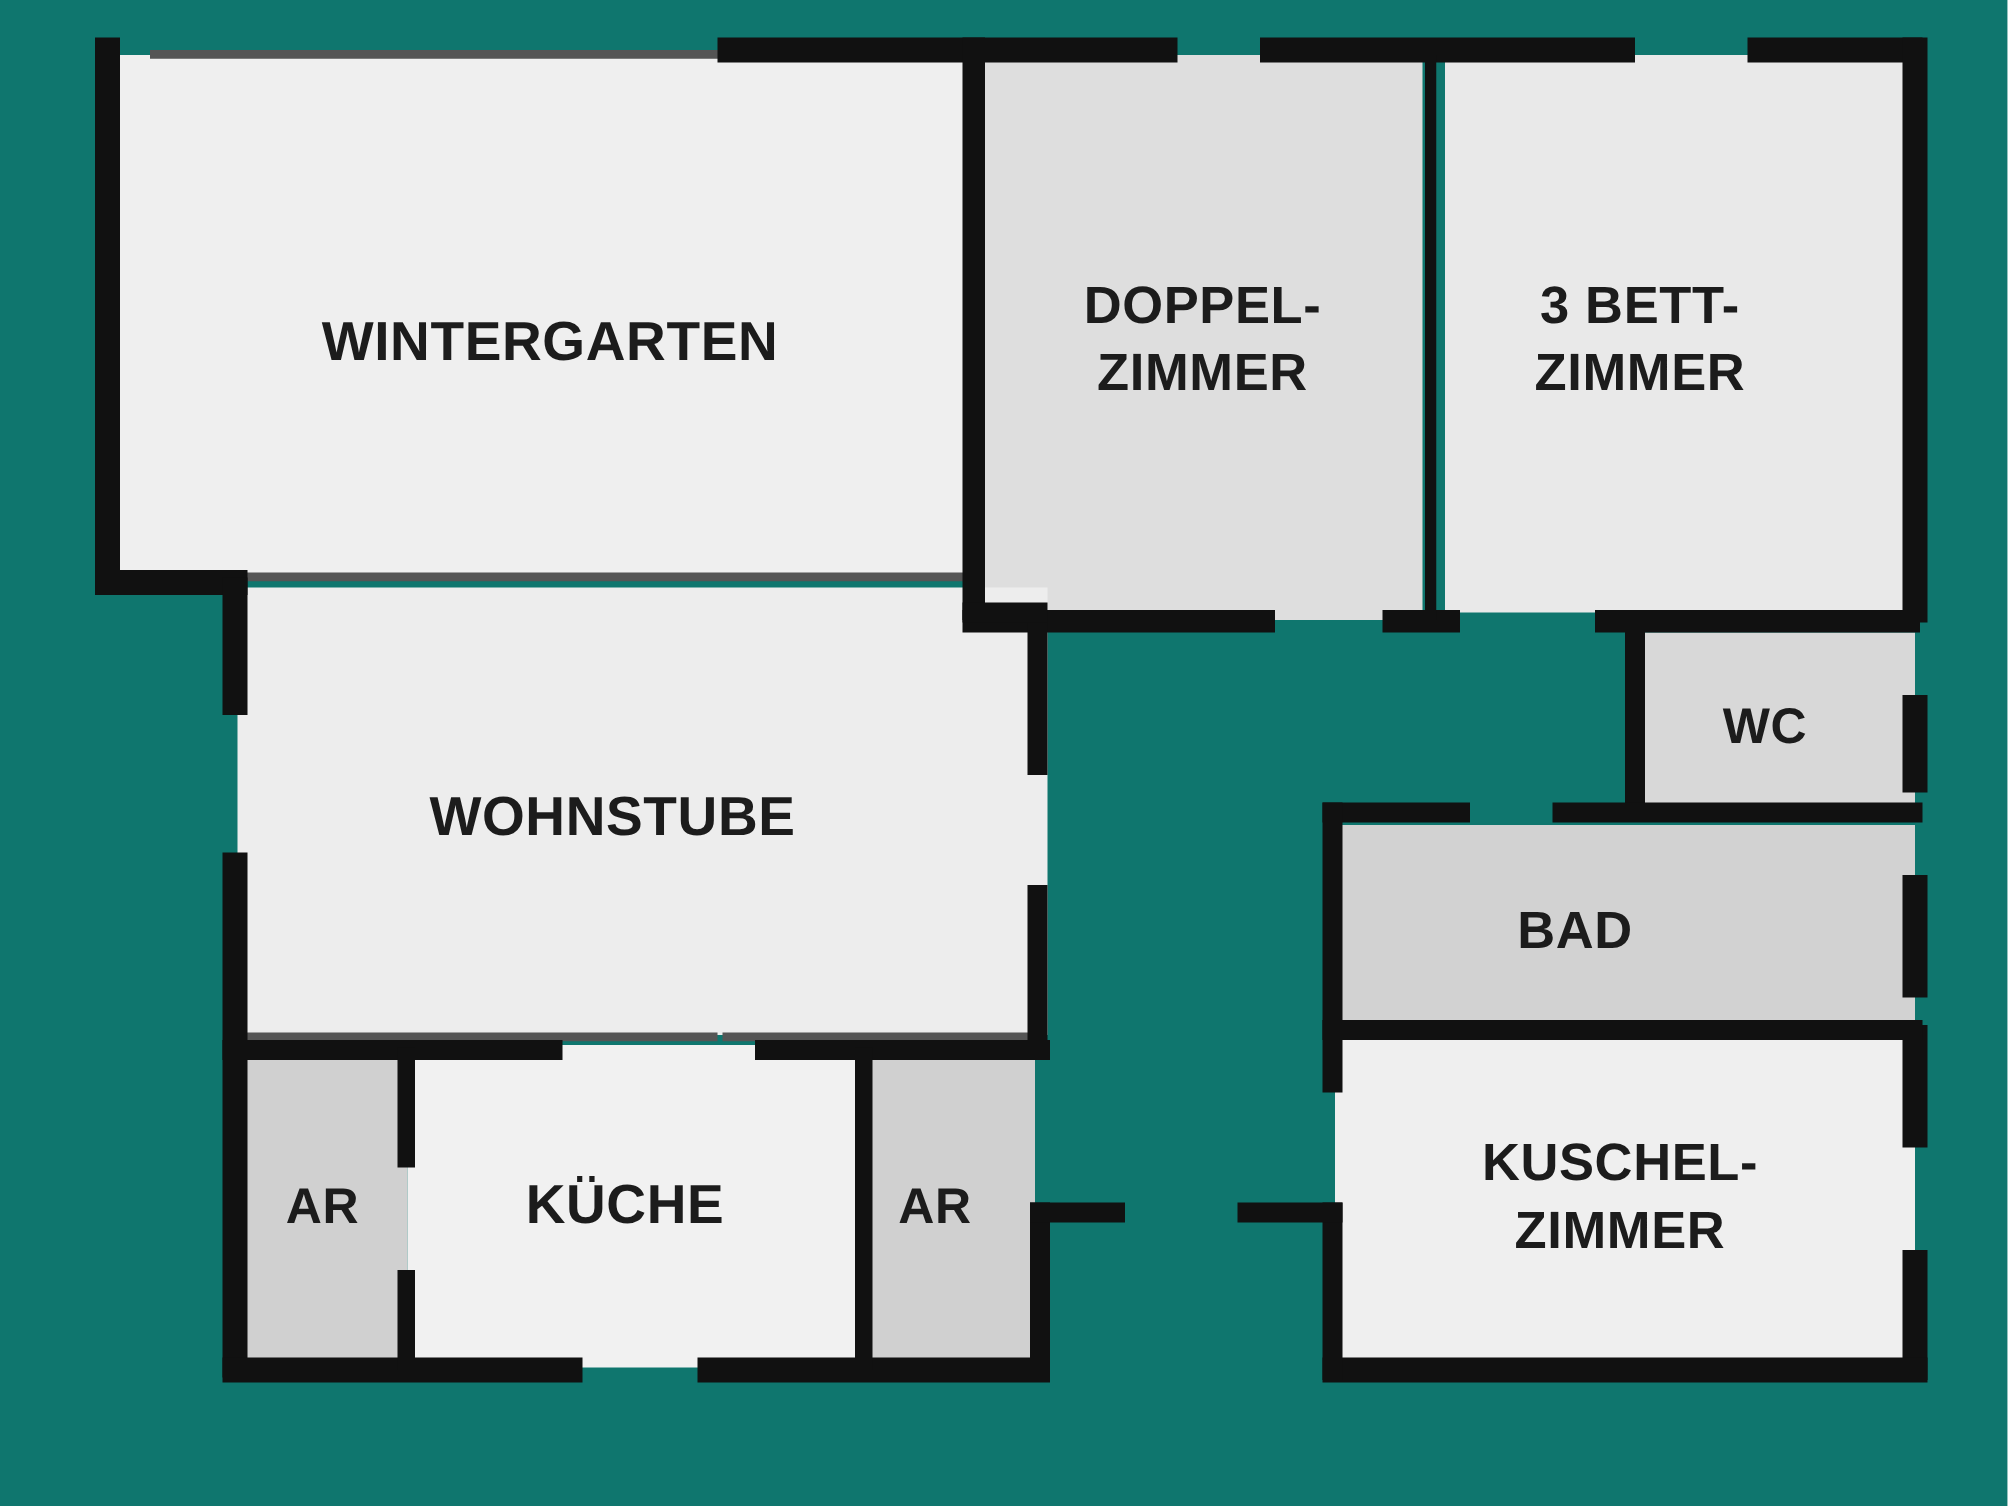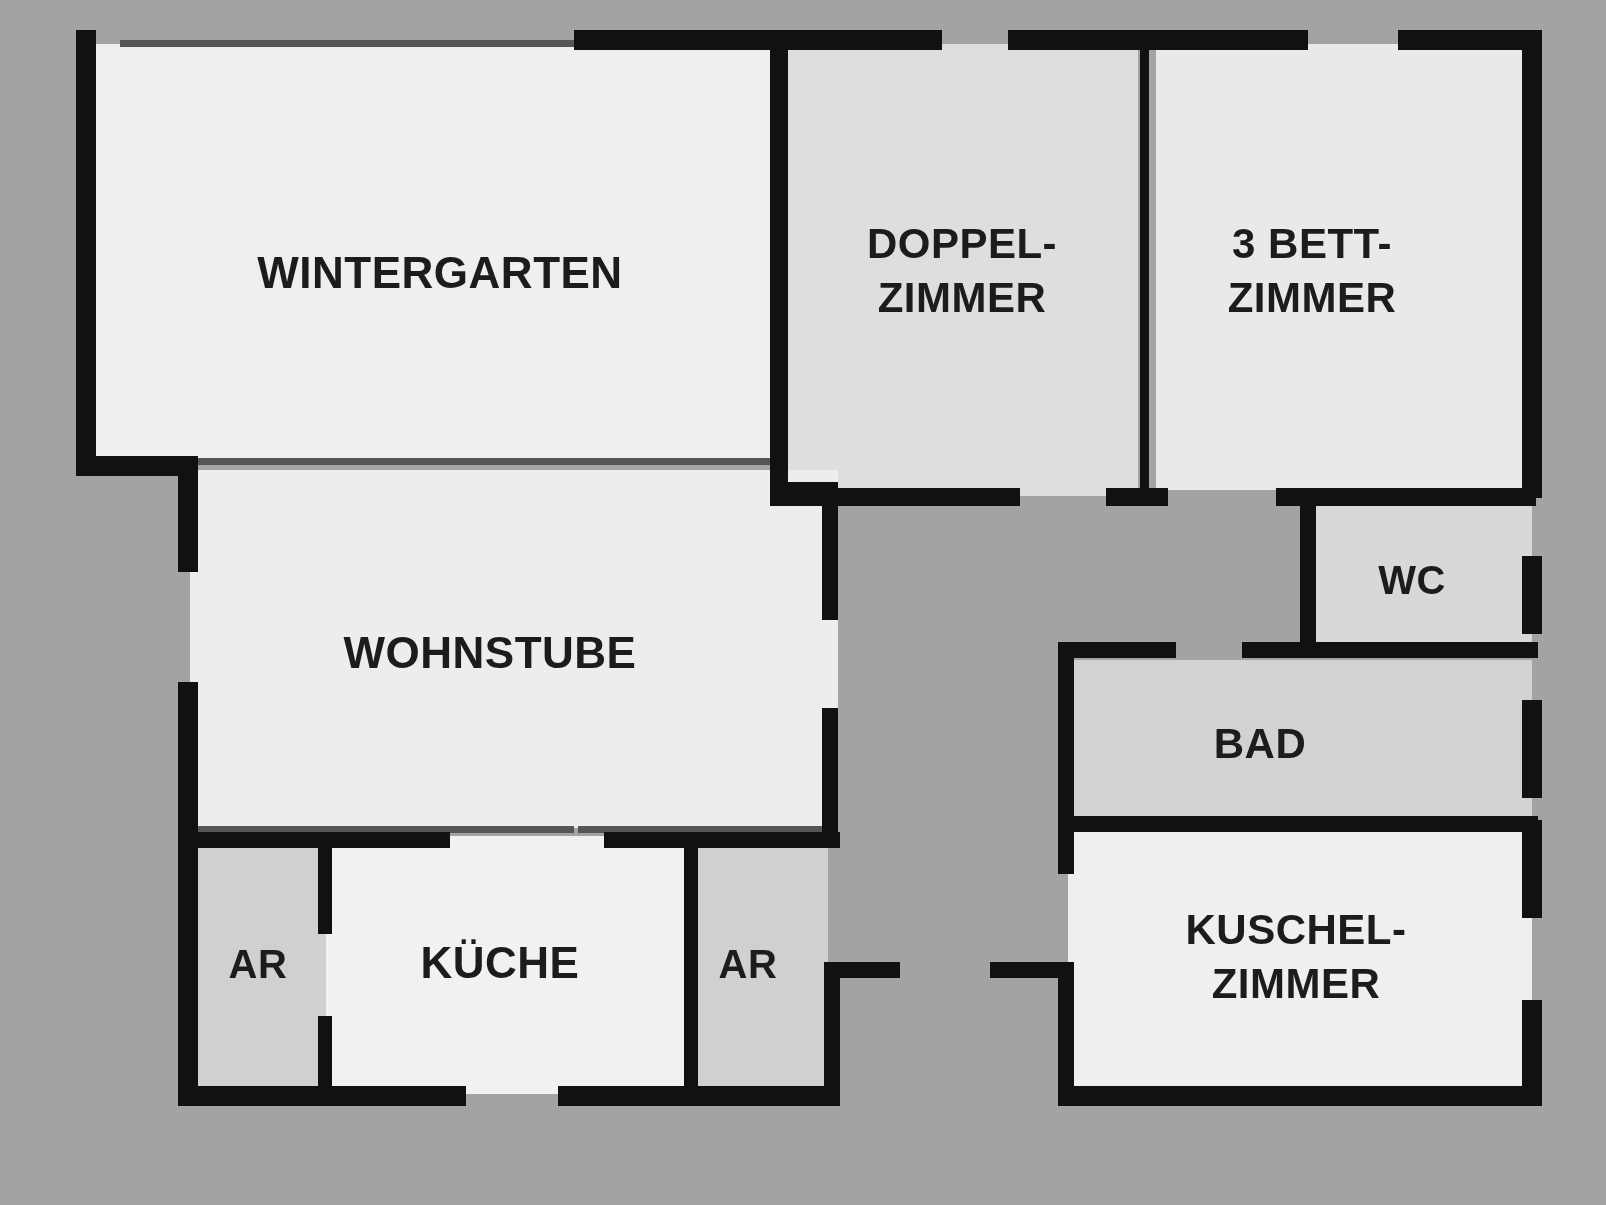--- a/index.html
+++ b/index.html
@@ -10,21 +10,21 @@
   body {
     width: 1606px;
     height: 1205px;
     overflow: hidden;
     font-family: "Liberation Sans", sans-serif;
   }
   #floorplan-root {
     position: relative;
     width: 1606px;
     height: 1205px;
-    background: #a3a3a3;
+    background: #0f766e;
   }
   svg#plan-svg {
     display: block;
     width: 1606px;
     height: 1205px;
   }
   .room-label {
     font-family: "Liberation Sans", sans-serif;
     font-weight: 600;
     fill: #1c1c1c;

